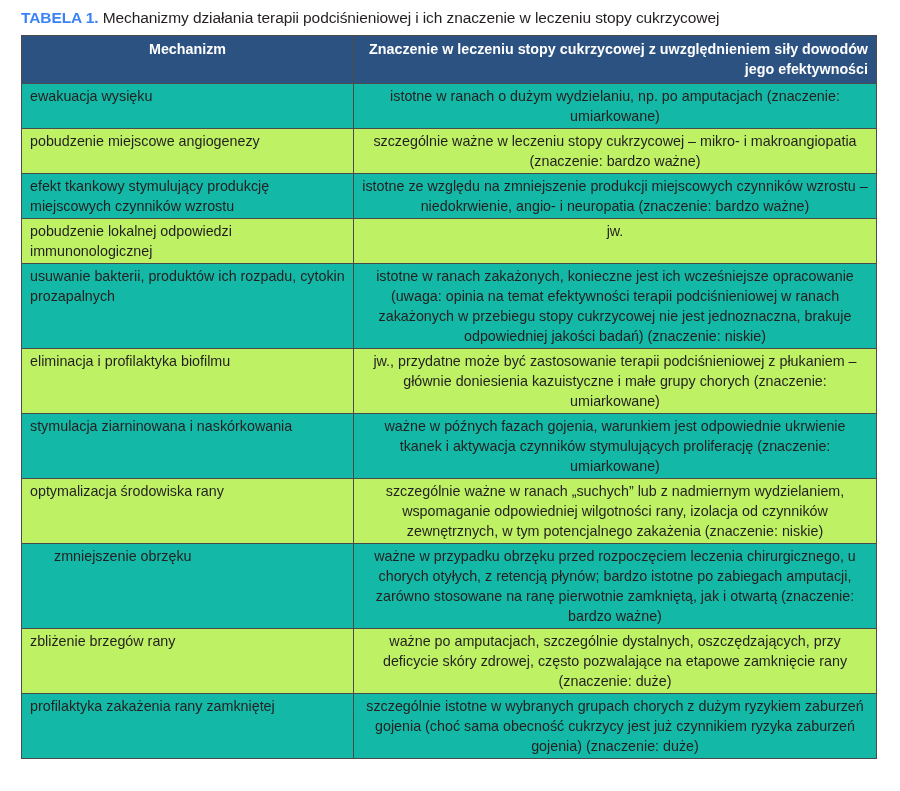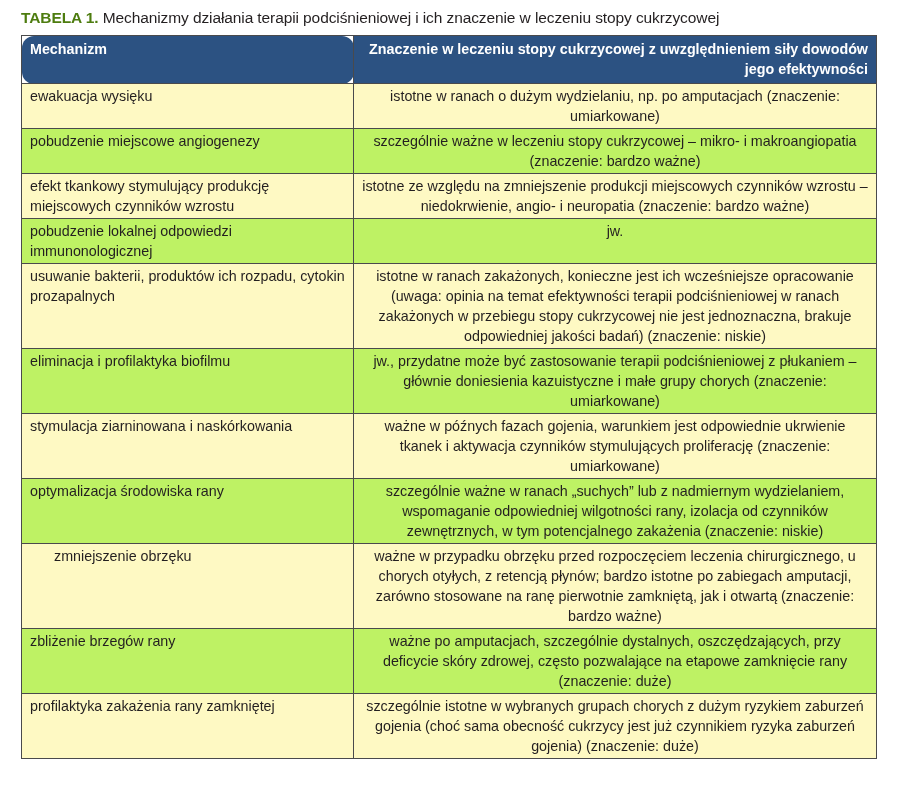--- a/index.html
+++ b/index.html
@@ -1,29 +1,29 @@
 <!DOCTYPE html>
 <html><head>
 <meta charset="utf-8">
 <style>
   html, body { margin: 0; padding: 0; background: #ffffff; }
   body { width: 900px; height: 791px; position: relative; overflow: hidden;
          font-family: "Liberation Sans", "DejaVu Sans", sans-serif; color: #231f20; }
   .caption { position: absolute; left: 21px; top: 9px; font-size: 15.5px; white-space: nowrap; letter-spacing: -0.1px; }
-  .caption .label { color: #4d7c0f; font-weight: bold; }
+  .caption .label { color: #3b82f6; font-weight: bold; }
   table { position: absolute; left: 21px; top: 35px; width: 856px; border-collapse: collapse;
           font-size: 14.3px; line-height: 20px; table-layout: fixed; }
   th, td { border: 1.5px solid #4a4a4c; vertical-align: top; }
   th { background: #2c5282; color: #ffffff; font-weight: bold; padding: 3px 8px 4px 8px; height: 40px; }
-  th.c1 { text-align: left; width: 315px; border-radius: 12px; }
+  th.c1 { text-align: center; width: 315px; }
   th.c2 { text-align: right; }
   td { padding: 2px 8px 2px 8px; }
   td.c1 { text-align: left; }
   td.c2 { text-align: center; }
-  tr.shade td { background: #fef9c3; }
+  tr.shade td { background: #14b8a6; }
   tr.plain td { background: #bef264; }
 </style>
 </head>
 <body>
 
 <div class="caption">
   <span class="label">TABELA 1.</span><span> Mechanizmy działania terapii podciśnieniowej i ich znaczenie w leczeniu stopy cukrzycowej</span>
 </div>
 
 <table>

